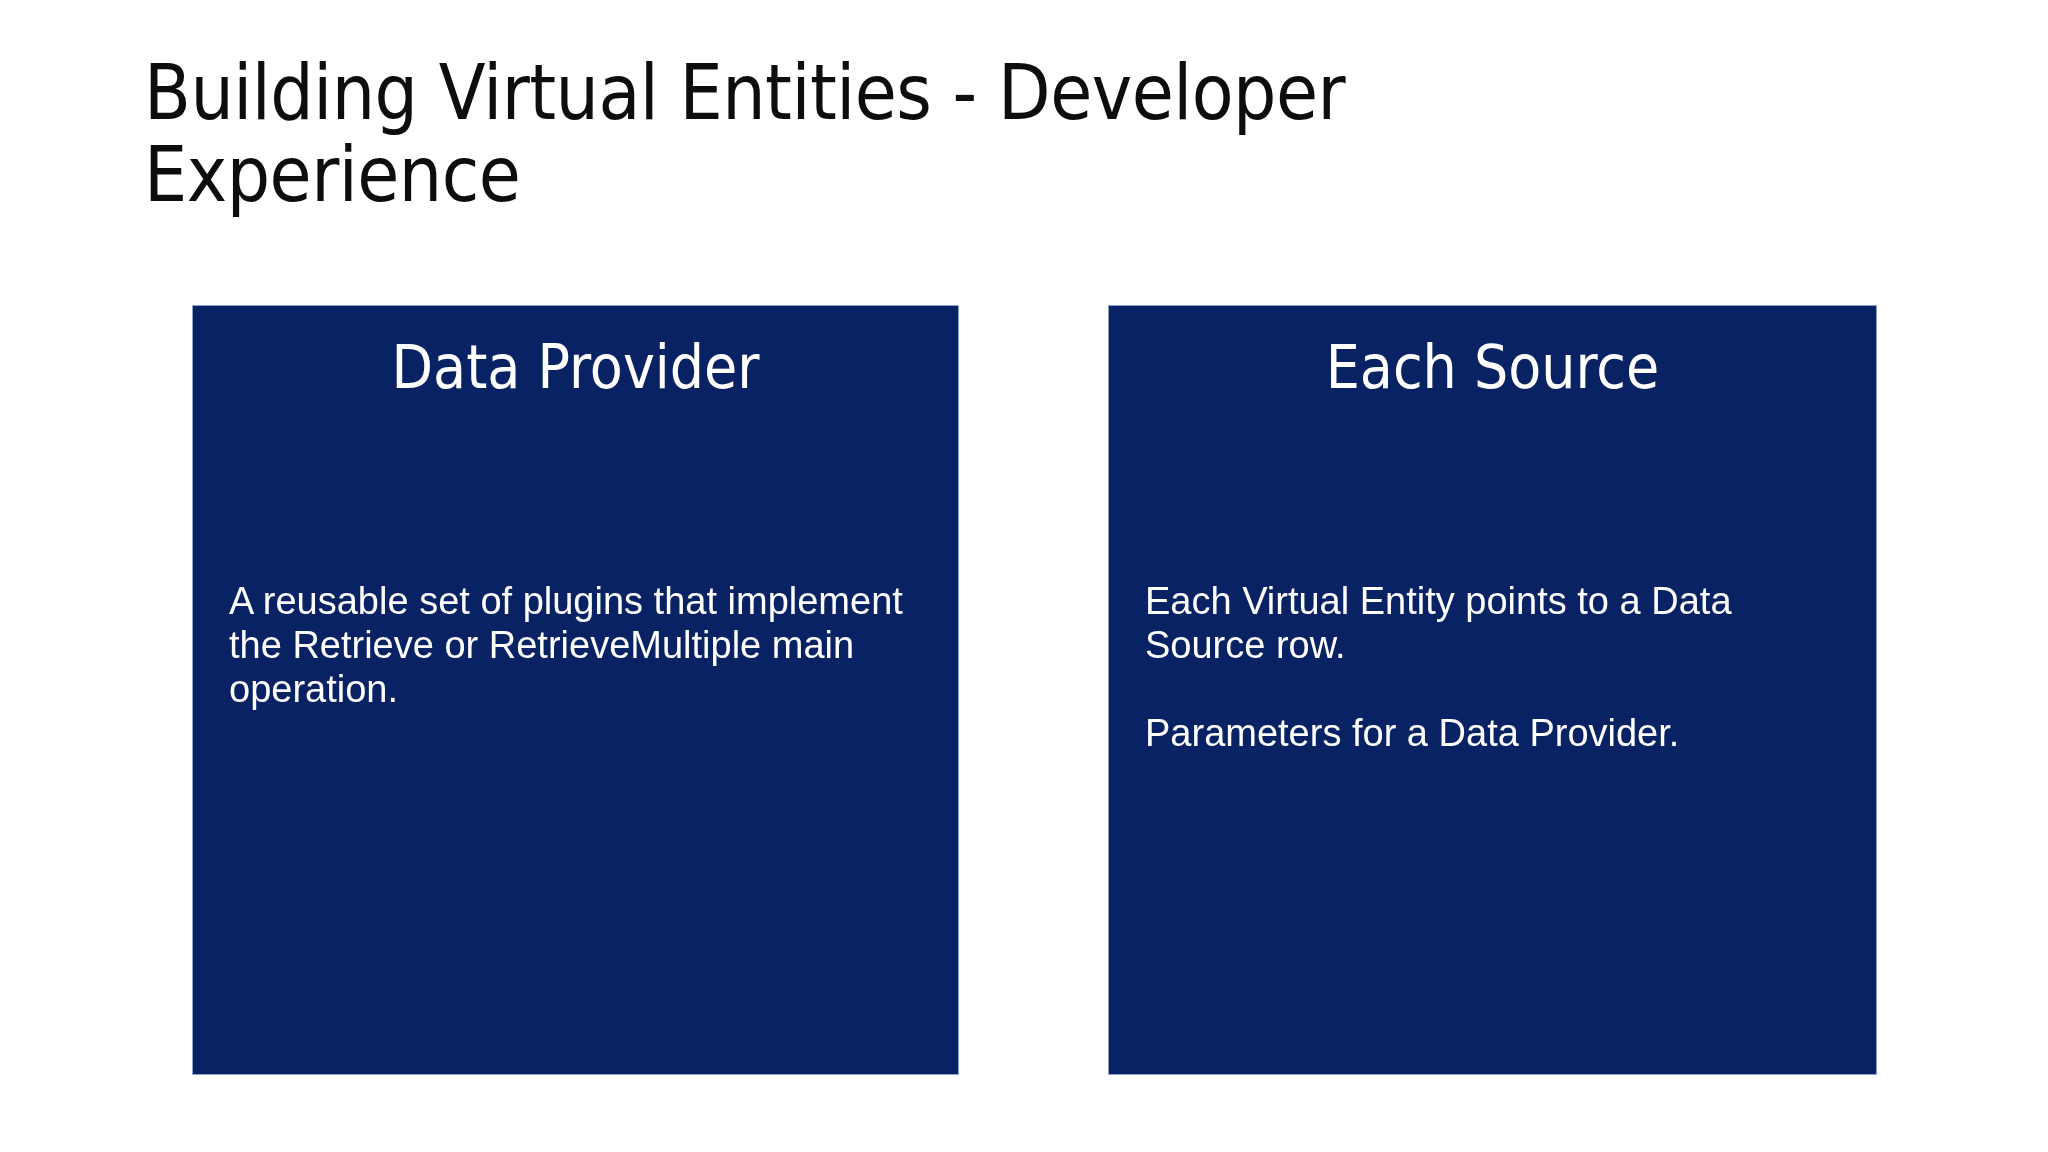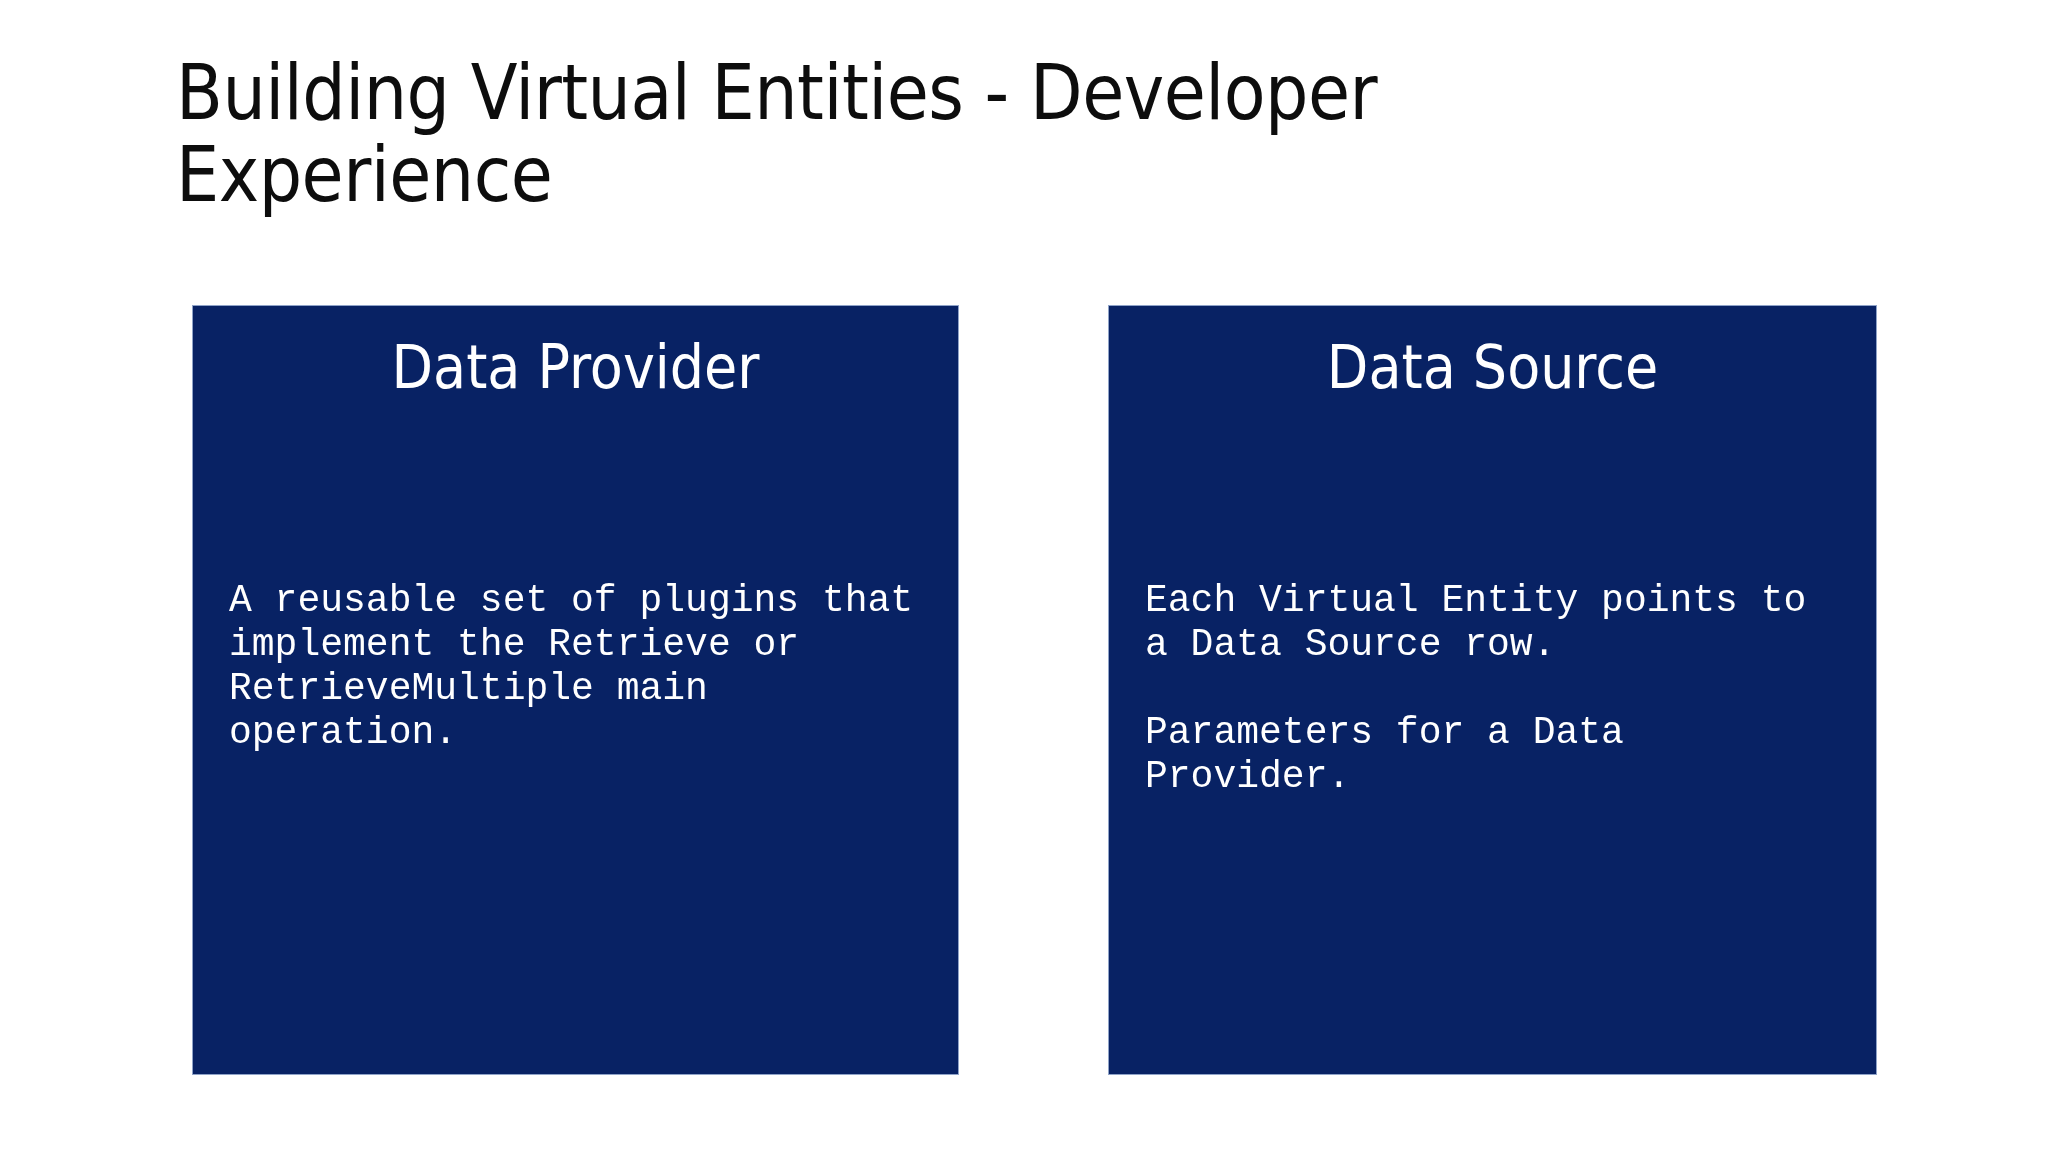--- a/index.html
+++ b/index.html
@@ -18,21 +18,21 @@
   #slide {
     position: relative;
     width: 2048px;
     height: 1152px;
     background: #ffffff;
   }
 
   
   #slide-title {
     position: absolute;
-    left: 176px;
+    left: 144px;
     top: 52px;
     width: 1420px;
     font-family: "DejaVu Sans Condensed", "Liberation Sans Narrow", "Liberation Sans", sans-serif;
     font-size: 76px;
     font-weight: 300;
     line-height: 1.08;
     letter-spacing: -0.5px;
     color: #0d0d0d;
     white-space: pre-line;
   }
@@ -68,21 +68,21 @@
     line-height: 1.1;
     color: #ffffff;
     letter-spacing: 0px;
   }
 
   .card-body {
     position: absolute;
     left: 36px;
     right: 30px;
     top: 273px;
-    font-family: Liberation Mono, monospace;
+    font-family: Liberation Sans, sans-serif;
     font-size: 38px;
     font-weight: 400;
     line-height: 1.16;
     color: #ffffff;
     text-align: left;
   }
   .card-body p {
     margin: 0;
   }
   .card-body p + p {
@@ -97,20 +97,20 @@
   <div id="slide-title">Building Virtual Entities - Developer Experience</div>
 
   <div class="card" id="card-data-provider">
     <div class="card-title">Data Provider</div>
     <div class="card-body">
       <p>A reusable set of plugins that implement the Retrieve or RetrieveMultiple main operation.</p>
     </div>
   </div>
 
   <div class="card" id="card-data-source">
-    <div class="card-title">Data Source</div>
+    <div class="card-title">Each Source</div>
     <div class="card-body">
       <p>Each Virtual Entity points to a Data Source row.</p>
       <p>Parameters for a Data Provider.</p>
     </div>
   </div>
 
 </div>
 
 </body></html>

